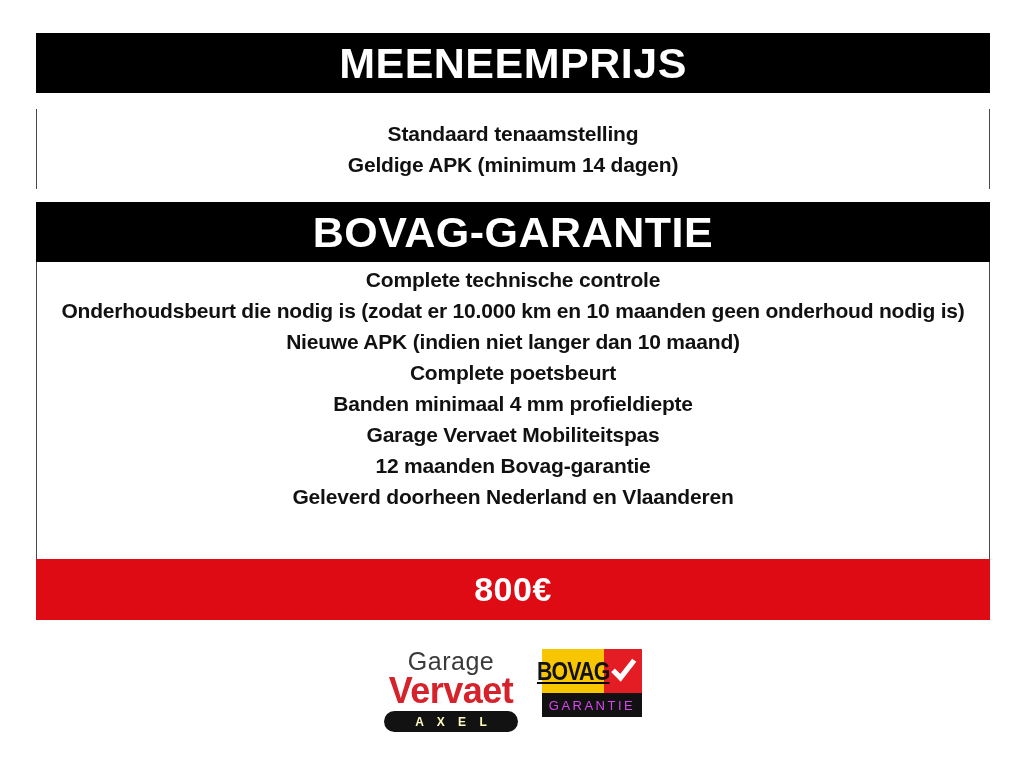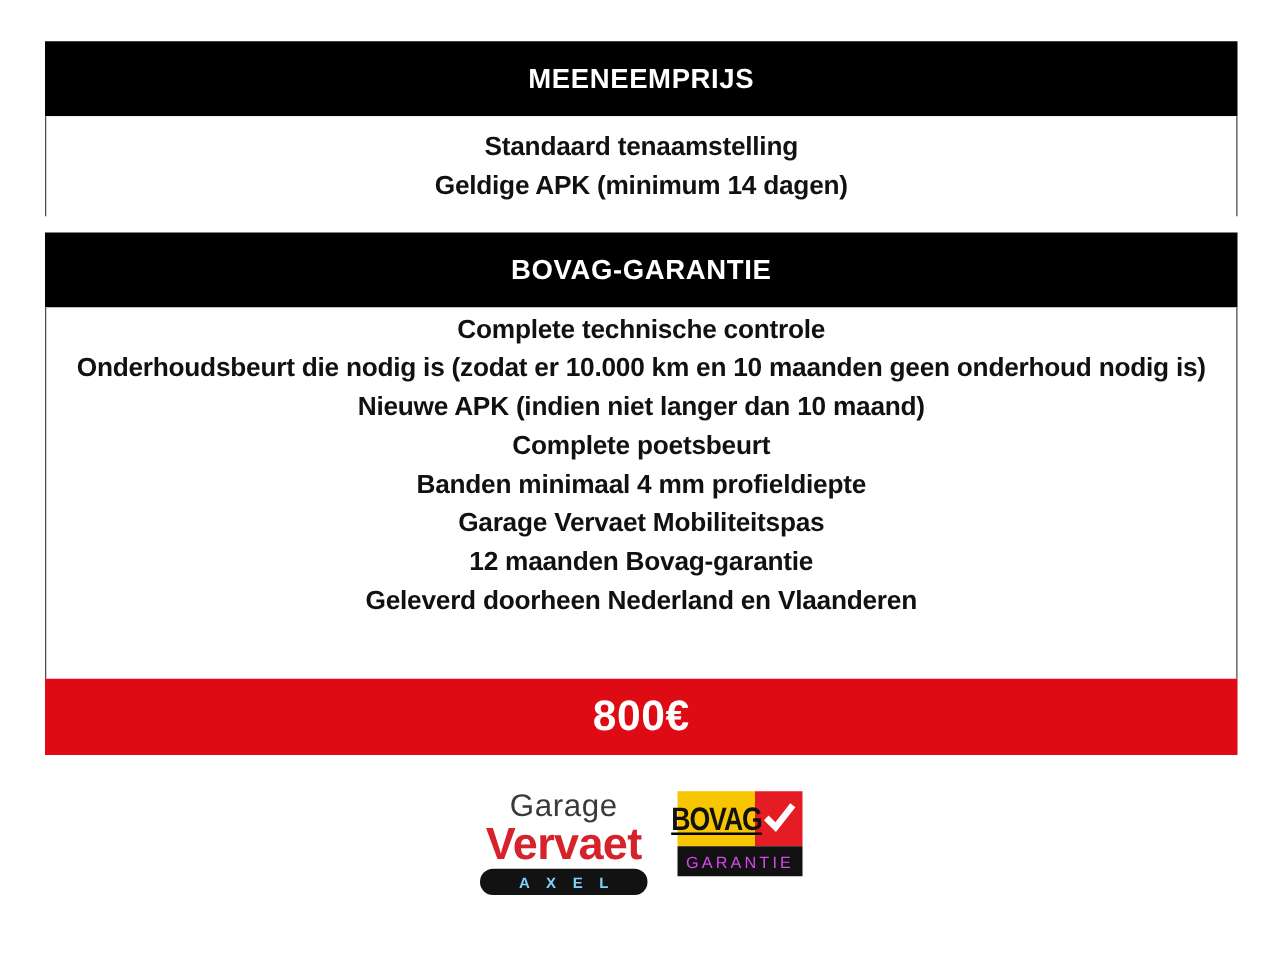--- a/index.html
+++ b/index.html
@@ -14,39 +14,39 @@
     left: 36px; top: 33px;
     width: 954px;
   }
   .bar {
     width: 100%;
     display: flex;
     align-items: center;
     justify-content: center;
     color: #ffffff;
     font-weight: bold;
-    font-size: 22px;
+    font-size: 43px;
     letter-spacing: 0.5px;
   }
   .bar.black { background: #000000; height: 60px; }
   .bar.red   { background: #de0a14; }
   .whitebox {
     background: #ffffff;
     border-left: 1px solid #4a4a4a;
     border-right: 1px solid #4a4a4a;
     text-align: center;
   }
   .whitebox .line {
     font-weight: bold;
     font-size: 21px;
     line-height: 31px;
     color: #111111;
     letter-spacing: -0.2px;
   }
-  .box1 { height: 80px; padding-top: 9px; }
+  .box1 { height: 80px; padding-top: 9px; margin-top: 16px; }
   .box2 { height: 297px; padding-top: 2px; }
   .redbar1 { height: 62px; }
   .redbar2 { height: 61px; font-size: 34px; }
   .panel2 { margin-top: 13px; }
 
   
   .logos {
     margin-top: 29px;
     display: flex;
     justify-content: center;
@@ -69,21 +69,21 @@
     letter-spacing: -0.5px;
   }
   .axel-pill {
     margin-top: 3px;
     background: #121212;
     border-radius: 11px;
     height: 21px;
     display: flex;
     align-items: center;
     justify-content: center;
-    color: #7dd3fc;
+    color: #fef9c3;
     font-weight: bold;
     font-size: 12px;
     letter-spacing: 5px;
     padding-left: 5px;
   }
   
   .bovag-logo {
     width: 100px; height: 68px;
     display: grid;
     grid-template-columns: 62px 38px;

